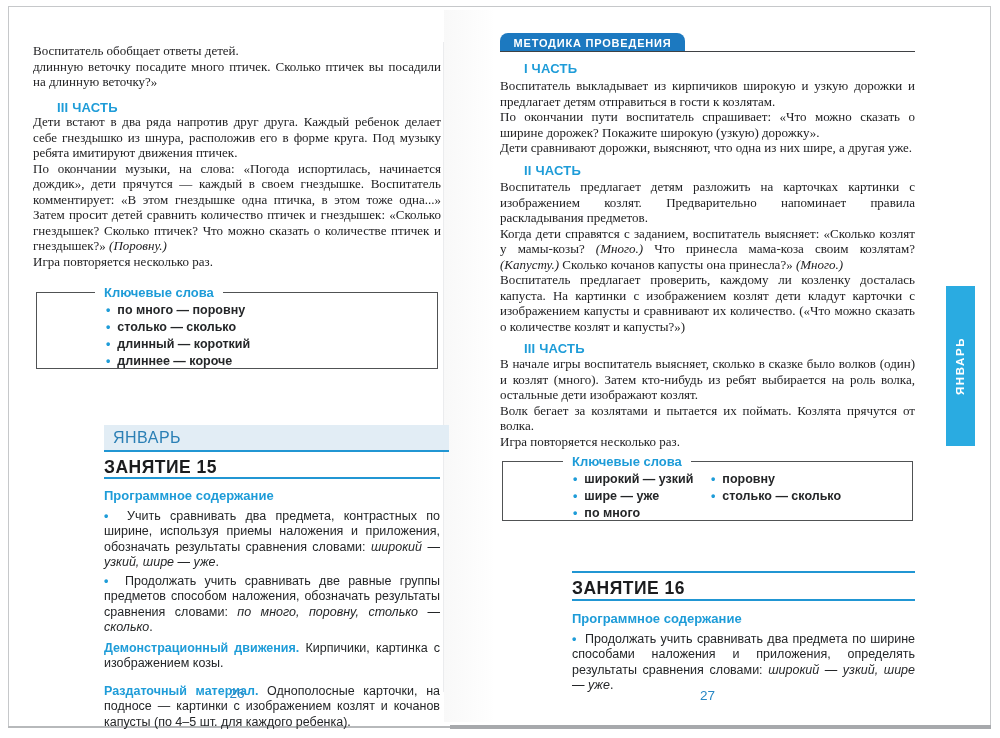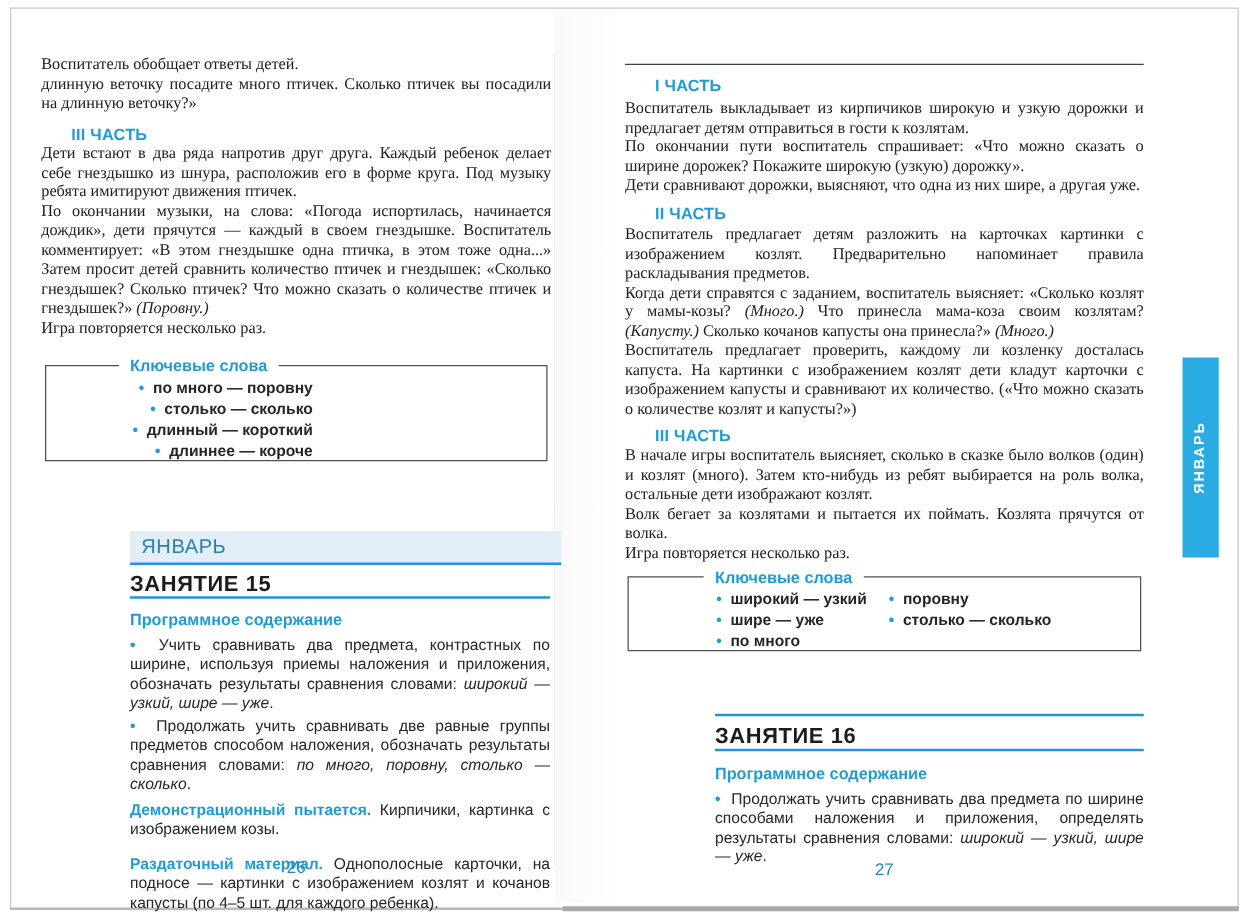--- a/index.html
+++ b/index.html
@@ -81,43 +81,44 @@
   <div class="abs part-header" style="left:33px;top:100px;">III ЧАСТЬ</div>
 
   <div class="abs serif" style="left:33px;top:114px;width:408px;">
     <p>Дети встают в два ряда напротив друг друга. Каждый ребенок делает себе гнездышко из шнура, расположив его в форме круга. Под музыку ребята имитируют движения птичек.</p>
     <p><span>По окончании музыки, на слова: «Погода испортилась, начинается дождик», дети прячутся — каждый в своем гнездышке. Воспитатель комментирует: «В этом гнездышке одна птичка, в этом тоже одна...» Затем просит детей сравнить количество птичек и гнездышек: «Сколько гнездышек? Сколько птичек? Что можно сказать о количестве птичек и гнездышек?» </span><span class="ri">(Поровну.)</span></p>
     <p>Игра повторяется несколько раз.</p>
   </div>
 
   <div class="abs kw-box" style="left:36px;top:292px;width:400px;height:75px;">
     <span class="kw-title" style="left:58px;">Ключевые слова</span>
-    <ul class="kw-list abs" style="left:69px;top:9px;text-align:right;">
+    <ul class="kw-list abs" style="left:69px;top:9px;">
       <li>по много — поровну</li>
       <li>столько — сколько</li>
       <li>длинный — короткий</li>
       <li>длиннее — короче</li>
     </ul>
   </div>
 
   <div class="abs month-band" style="left:104px;top:425px;width:336px;height:25px;">ЯНВАРЬ</div>
 
   <div class="abs lesson-title" style="left:104px;top:457px;">ЗАНЯТИЕ 15</div>
   <div class="abs blue-rule" style="left:104px;top:477px;width:336px;"></div>
 
   <div class="abs program" style="left:104px;top:488px;width:336px;">
     <p class="hdr">Программное содержание</p>
     <p class="bullet"><span>Учить сравнивать два предмета, контрастных по ширине, используя приемы наложения и приложения, обозначать результаты сравнения словами: </span><span class="ri">широкий — узкий, шире — уже</span><span>.</span></p>
     <p class="bullet"><span>Продолжать учить сравнивать две равные группы предметов способом наложения, обозначать результаты сравнения словами: </span><span class="ri">по много, поровну, столько — сколько</span><span>.</span></p>
-    <p style="margin-top:5px;"><span class="rL">Демонстрационный пытается. </span><span>Кирпичики, картинка с изображением козы.</span></p>
+    <p style="margin-top:5px;"><span class="rL">Демонстрационный движения. </span><span>Кирпичики, картинка с изображением козы.</span></p>
     <p style="margin-top:12px;"><span class="rL">Раздаточный материал. </span><span>Однополосные карточки, на подносе — картинки с изображением козлят и кочанов капусты (по 4–5 шт. для каждого ребенка).</span></p>
   </div>
 
   <div class="abs page-num" style="left:33px;top:686px;width:408px;">26</div>
 
+  <div class="abs method-tab" style="left:500px;top:33px;width:185px;height:19px;">МЕТОДИКА ПРОВЕДЕНИЯ</div>
   <div class="abs dark-rule" style="left:500px;top:51px;width:415px;"></div>
 
   <div class="abs part-header" style="left:500px;top:61px;">I ЧАСТЬ</div>
   <div class="abs serif" style="left:500px;top:78px;width:415px;">
     <p>Воспитатель выкладывает из кирпичиков широкую и узкую дорожки и предлагает детям отправиться в гости к козлятам.</p>
     <p>По окончании пути воспитатель спрашивает: «Что можно сказать о ширине дорожек? Покажите широкую (узкую) дорожку».</p>
     <p>Дети сравнивают дорожки, выясняют, что одна из них шире, а другая уже.</p>
   </div>
 
   <div class="abs part-header" style="left:500px;top:163px;">II ЧАСТЬ</div>

